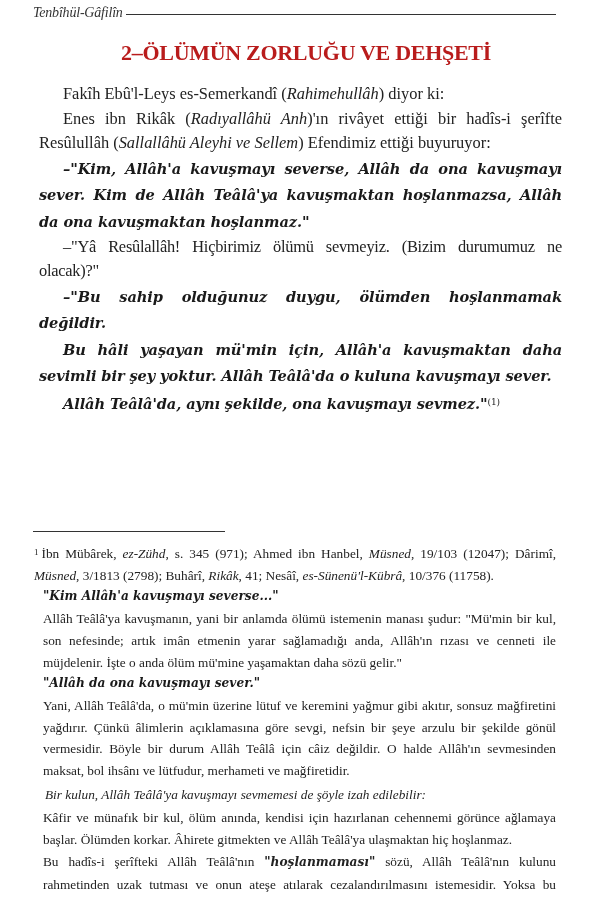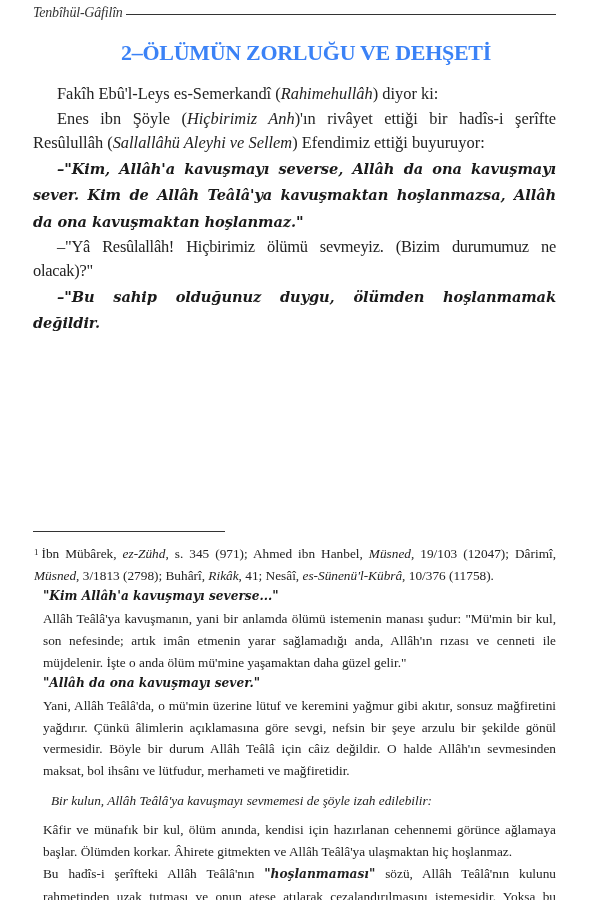--- a/index.html
+++ b/index.html
@@ -2,66 +2,70 @@
 <html><head>
 <meta charset="utf-8">
 <style>
   html, body { margin:0; padding:0; background:#ffffff; }
   body { width:612px; height:900px; position:relative; overflow:hidden; color:#1e1e1e;
          font-family:"Liberation Serif", "DejaVu Serif", serif; }
   .header { position:absolute; left:33px; top:3px; width:523px; height:20px; display:flex; align-items:center; }
   .running-title { font-style:italic; font-size:14px; color:#333; white-space:nowrap; letter-spacing:-0.2px; }
   .header-rule { flex:1; height:0; border-top:1.3px solid #333; margin-left:3px; margin-top:2px; }
   .chapter-title { position:absolute; left:0; width:612px; top:40px; text-align:center; font-weight:bold;
-                   font-size:22px; letter-spacing:-0.3px; color:#3b82f6; }
-  .body { position:absolute; left:33px; top:82px; width:523px; }
+                   font-size:22px; letter-spacing:-0.3px; color:#b91c1c; }
+  .body { position:absolute; left:39px; top:82px; width:523px; }
   .p { font-size:16.4px; line-height:24.7px; margin:0; text-align:justify; color:#222; }
   .ind { text-indent:24px; }
   .q { font-family:"DejaVu Serif", serif; font-style:italic; font-weight:bold; font-size:14.6px; line-height:26.2px; color:#1a1a1a; letter-spacing:-0.1px; }
   i { font-style:italic; }
   sup { font-size:9px; font-weight:normal; font-style:normal; vertical-align:4px; }
   .fn-rule { position:absolute; left:33px; top:531px; width:192px; border-top:1.3px solid #333; }
   .footnotes { position:absolute; left:34px; top:542px; width:522px; }
   .fn { font-size:13.3px; line-height:21.7px; margin:0; text-align:justify; color:#222; padding-left:9px; }
   .fn.first { padding-left:0; }
   .fn .mark { font-size:9px; vertical-align:3px; margin-right:3px; }
   .fn-q { font-family:"DejaVu Serif", serif; font-style:italic; font-weight:bold; font-size:12.2px; line-height:21.7px; margin:0; padding-left:9px; color:#1a1a1a; }
-  .fn-i { font-style:italic; font-size:13.3px; line-height:21.7px; margin:8px; padding-left:9px; color:#222; }
+  .fn-i { font-style:italic; font-size:13.3px; line-height:21.7px; margin:2px; padding-left:9px; color:#222; }
   .bq { font-family:"DejaVu Serif", serif; font-style:italic; font-weight:bold; font-size:12.2px; }
 </style>
 </head>
 <body>
 
 <div class="header">
   <span class="running-title">Tenbîhül-Gâfilîn</span>
   <span class="header-rule"></span>
 </div>
 
 <div class="chapter-title">2–ÖLÜMÜN ZORLUĞU VE DEHŞETİ</div>
 
 <div class="body">
   <p class="p ind">
     <span>Fakîh Ebû'l-Leys es-Semerkandî (</span><i>Rahimehullâh</i><span>) diyor ki:</span>
   </p>
   <p class="p ind">
-    <span>Enes ibn Şöyle (</span><i>Hiçbirimiz Anh</i><span>)'ın rivâyet ettiği bir hadîs-i şerîfte Resûlullâh (</span><i>Sallallâhü Aleyhi ve Sellem</i><span>) Efendimiz ettiği buyuruyor:</span>
+    <span>Enes ibn Rikâk (</span><i>Radıyallâhü Anh</i><span>)'ın rivâyet ettiği bir hadîs-i şerîfte Resûlullâh (</span><i>Sallallâhü Aleyhi ve Sellem</i><span>) Efendimiz ettiği buyuruyor:</span>
   </p>
   <p class="p ind q">–"Kim, Allâh'a kavuşmayı severse, Allâh da ona kavuşmayı sever. Kim de Allâh Teâlâ'ya kavuşmaktan hoşlanmazsa, Allâh da ona kavuşmaktan hoşlanmaz."</p>
   <p class="p ind" style="letter-spacing:-0.25px;">–"Yâ Resûlallâh! Hiçbirimiz ölümü sevmeyiz. (Bizim durumumuz ne olacak)?"</p>
   <p class="p ind q">–"Bu sahip olduğunuz duygu, ölümden hoşlanmamak değildir.</p>
+  <p class="p ind q">Bu hâli yaşayan mü'min için, Allâh'a kavuşmaktan daha sevimli bir şey yoktur. Allâh Teâlâ'da o kuluna kavuşmayı sever.</p>
+  <p class="p ind q">
+    <span>Allâh Teâlâ'da, aynı şekilde, ona kavuşmayı sevmez."</span><sup>(1)</sup>
+  </p>
 </div>
 
 <div class="fn-rule"></div>
 
 <div class="footnotes">
   <p class="fn first">
     <span class="mark">1</span><span>İbn Mübârek, </span><i>ez-Zühd</i><span>, s. 345 (971); Ahmed ibn Hanbel, </span><i>Müsned</i><span>, 19/103 (12047); Dârimî, </span><i>Müsned</i><span>, 3/1813 (2798); Buhârî, </span><i>Rikâk</i><span>, 41; Nesâî, </span><i>es-Sünenü'l-Kübrâ</i><span>, 10/376 (11758).</span>
   </p>
   <p class="fn-q">"Kim Allâh'a kavuşmayı severse..."</p>
-  <p class="fn">Allâh Teâlâ'ya kavuşmanın, yani bir anlamda ölümü istemenin manası şudur: "Mü'min bir kul, son nefesinde; artık imân etmenin yarar sağlamadığı anda, Allâh'ın rızası ve cenneti ile müjdelenir. İşte o anda ölüm mü'mine yaşamaktan daha güzel gelir."</p>
+  <p class="fn">Allâh Teâlâ'ya kavuşmanın, yani bir anlamda ölümü istemenin manası şudur: "Mü'min bir kul, son nefesinde; artık imân etmenin yarar sağlamadığı anda, Allâh'ın rızası ve cenneti ile müjdelenir. İşte o anda ölüm mü'mine yaşamaktan daha sözü gelir."</p>
   <p class="fn-q">"Allâh da ona kavuşmayı sever."</p>
   <p class="fn">Yani, Allâh Teâlâ'da, o mü'min üzerine lütuf ve keremini yağmur gibi akıtır, sonsuz mağfiretini yağdırır. Çünkü âlimlerin açıklamasına göre sevgi, nefsin bir şeye arzulu bir şekilde gönül vermesidir. Böyle bir durum Allâh Teâlâ için câiz değildir. O halde Allâh'ın sevmesinden maksat, bol ihsânı ve lütfudur, merhameti ve mağfiretidir.</p>
   <p class="fn-i">Bir kulun, Allâh Teâlâ'ya kavuşmayı sevmemesi de şöyle izah edilebilir:</p>
   <p class="fn">Kâfir ve münafık bir kul, ölüm anında, kendisi için hazırlanan cehennemi görünce ağlamaya başlar. Ölümden korkar. Âhirete gitmekten ve Allâh Teâlâ'ya ulaşmaktan hiç hoşlanmaz.</p>
   <p class="fn">
     <span>Bu hadîs-i şerîfteki Allâh Teâlâ'nın </span><span class="bq">"hoşlanmaması"</span><span> sözü, Allâh Teâlâ'nın kulunu rahmetinden uzak tutması ve onun ateşe atılarak cezalandırılmasını istemesidir. Yoksa bu kerâhet, maddi anlamda bir zorlanma değildir.</span>
   </p>
 </div>
 
 </body></html>

